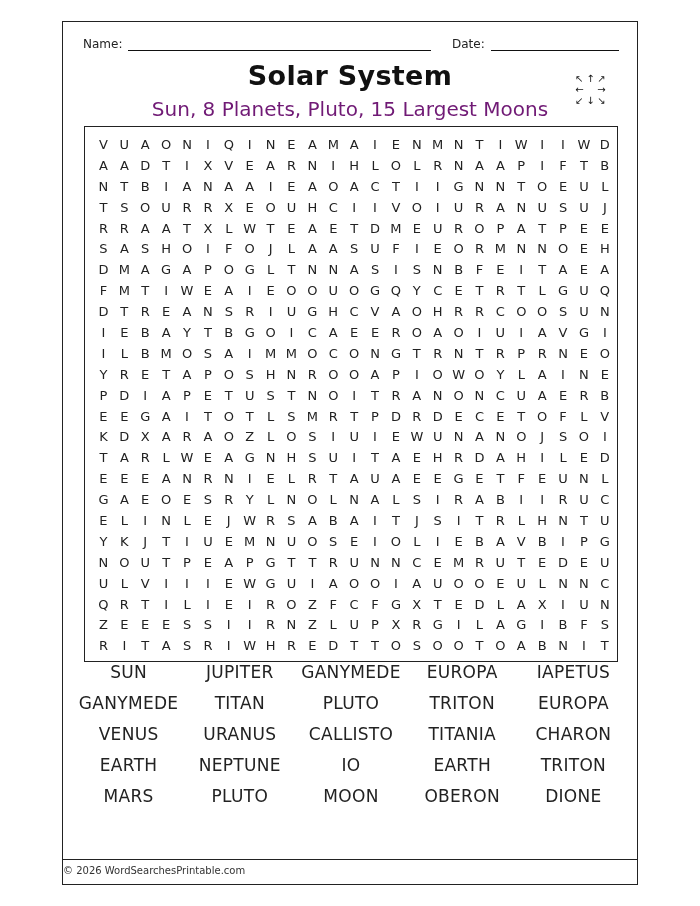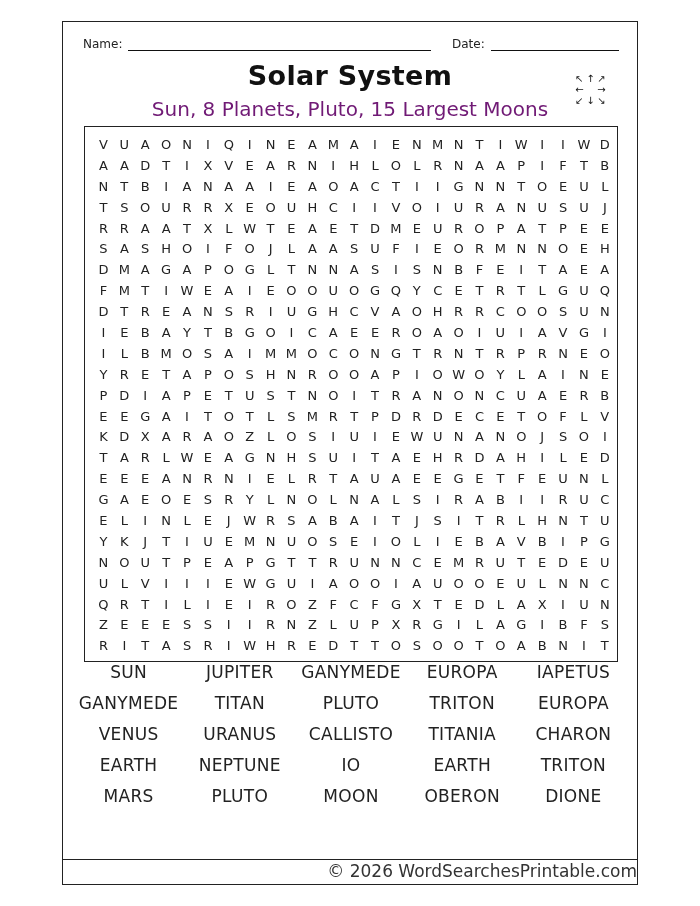--- a/index.html
+++ b/index.html
@@ -12,21 +12,21 @@
   .date { left: 389px; }
   .date .line { width: 128px; }
   .title { position: absolute; top: 38px; left: 0; width: 100%; text-align: center; font-size: 27px; font-weight: bold; letter-spacing: 0.3px; }
   .subtitle { position: absolute; top: 75px; left: 0; width: 100%; text-align: center; font-size: 20px; color: #701a75; }
   .dir-icon { position: absolute; left: 511px; top: 51px; width: 34px; height: 34px; display: grid; grid-template-columns: repeat(3, 11px); grid-template-rows: repeat(3, 11px); font-size: 10px; line-height: 11px; text-align: center; color: #111; }
   .grid-box { position: absolute; left: 21px; top: 104px; width: 534px; height: 536px; border: 1.5px solid #222; box-sizing: border-box; }
   .grid { position: absolute; left: 8px; top: 8px; display: grid; grid-template-columns: repeat(25, 20.9px); grid-template-rows: repeat(25, 20.9px); }
   .cell { font-size: 13px; text-align: center; line-height: 20.9px; color: #222; }
   .words { position: absolute; left: 10px; top: 640px; width: 556px; display: grid; grid-template-columns: repeat(5, 1fr); row-gap: 11px; }
   .word { text-align: center; font-size: 17px; color: #222; letter-spacing: 0.3px; }
-  .footer { position: absolute; left: 0; bottom: 0; width: 100%; height: 24px; border-top: 1.5px solid #222; text-align: right; font-size: 17px; line-height: 22px; color: #333; }
+  .footer { position: absolute; left: 0; bottom: 0; width: 100%; height: 24px; border-top: 1.5px solid #222; text-align: left; font-size: 10px; line-height: 22px; color: #333; }
 </style>
 </head>
 <body>
 
 <div class="page">
   <div class="meta name">
     <span>Name:</span>
     <span class="line"></span>
   </div>
   <div class="meta date">

